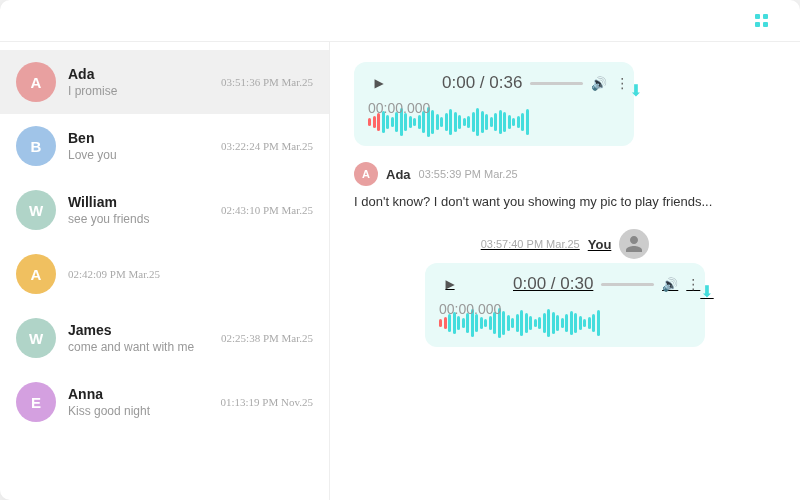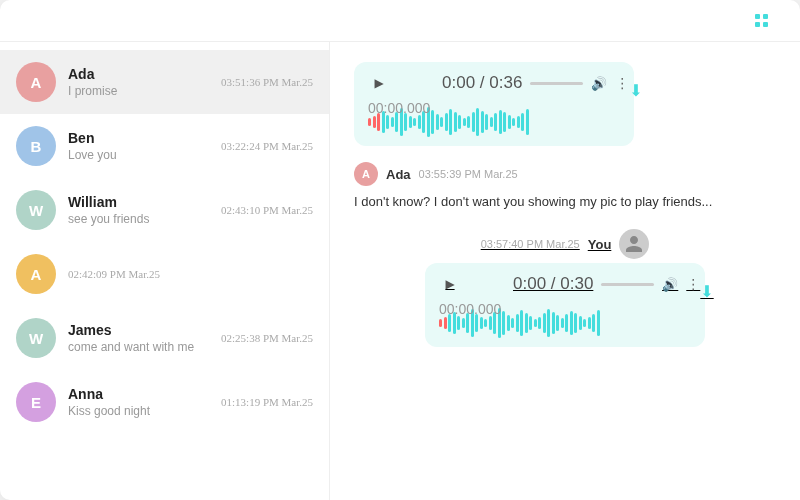--- a/index.html
+++ b/index.html
@@ -342,21 +342,21 @@
       <div class="chat-preview">come and want with me</div>
     </div>
     <div class="chat-time">02:25:38 PM Mar.25</div>
   </div>
         <div class="chat-item">
     <div class="avatar" style="background:#d4a0e0">E</div>
     <div class="chat-info">
       <div class="chat-name">Anna</div>
       <div class="chat-preview">Kiss good night</div>
     </div>
-    <div class="chat-time">01:13:19 PM Mar.25</div>
+    <div class="chat-time">01:13:19 PM Nov.25</div>
   </div>
       </div>
     <div class="chat-window">
       <div class="messages-area" id="messages-container">
           <div class="message-row incoming">
       <div class="audio-bubble">
         <div style="display:flex;justify-content:space-between;align-items:center">
           <div class="audio-controls">
             <div class="play-btn">▶</div>
             <span class="audio-time-label">0:00 / 0:36</span>

